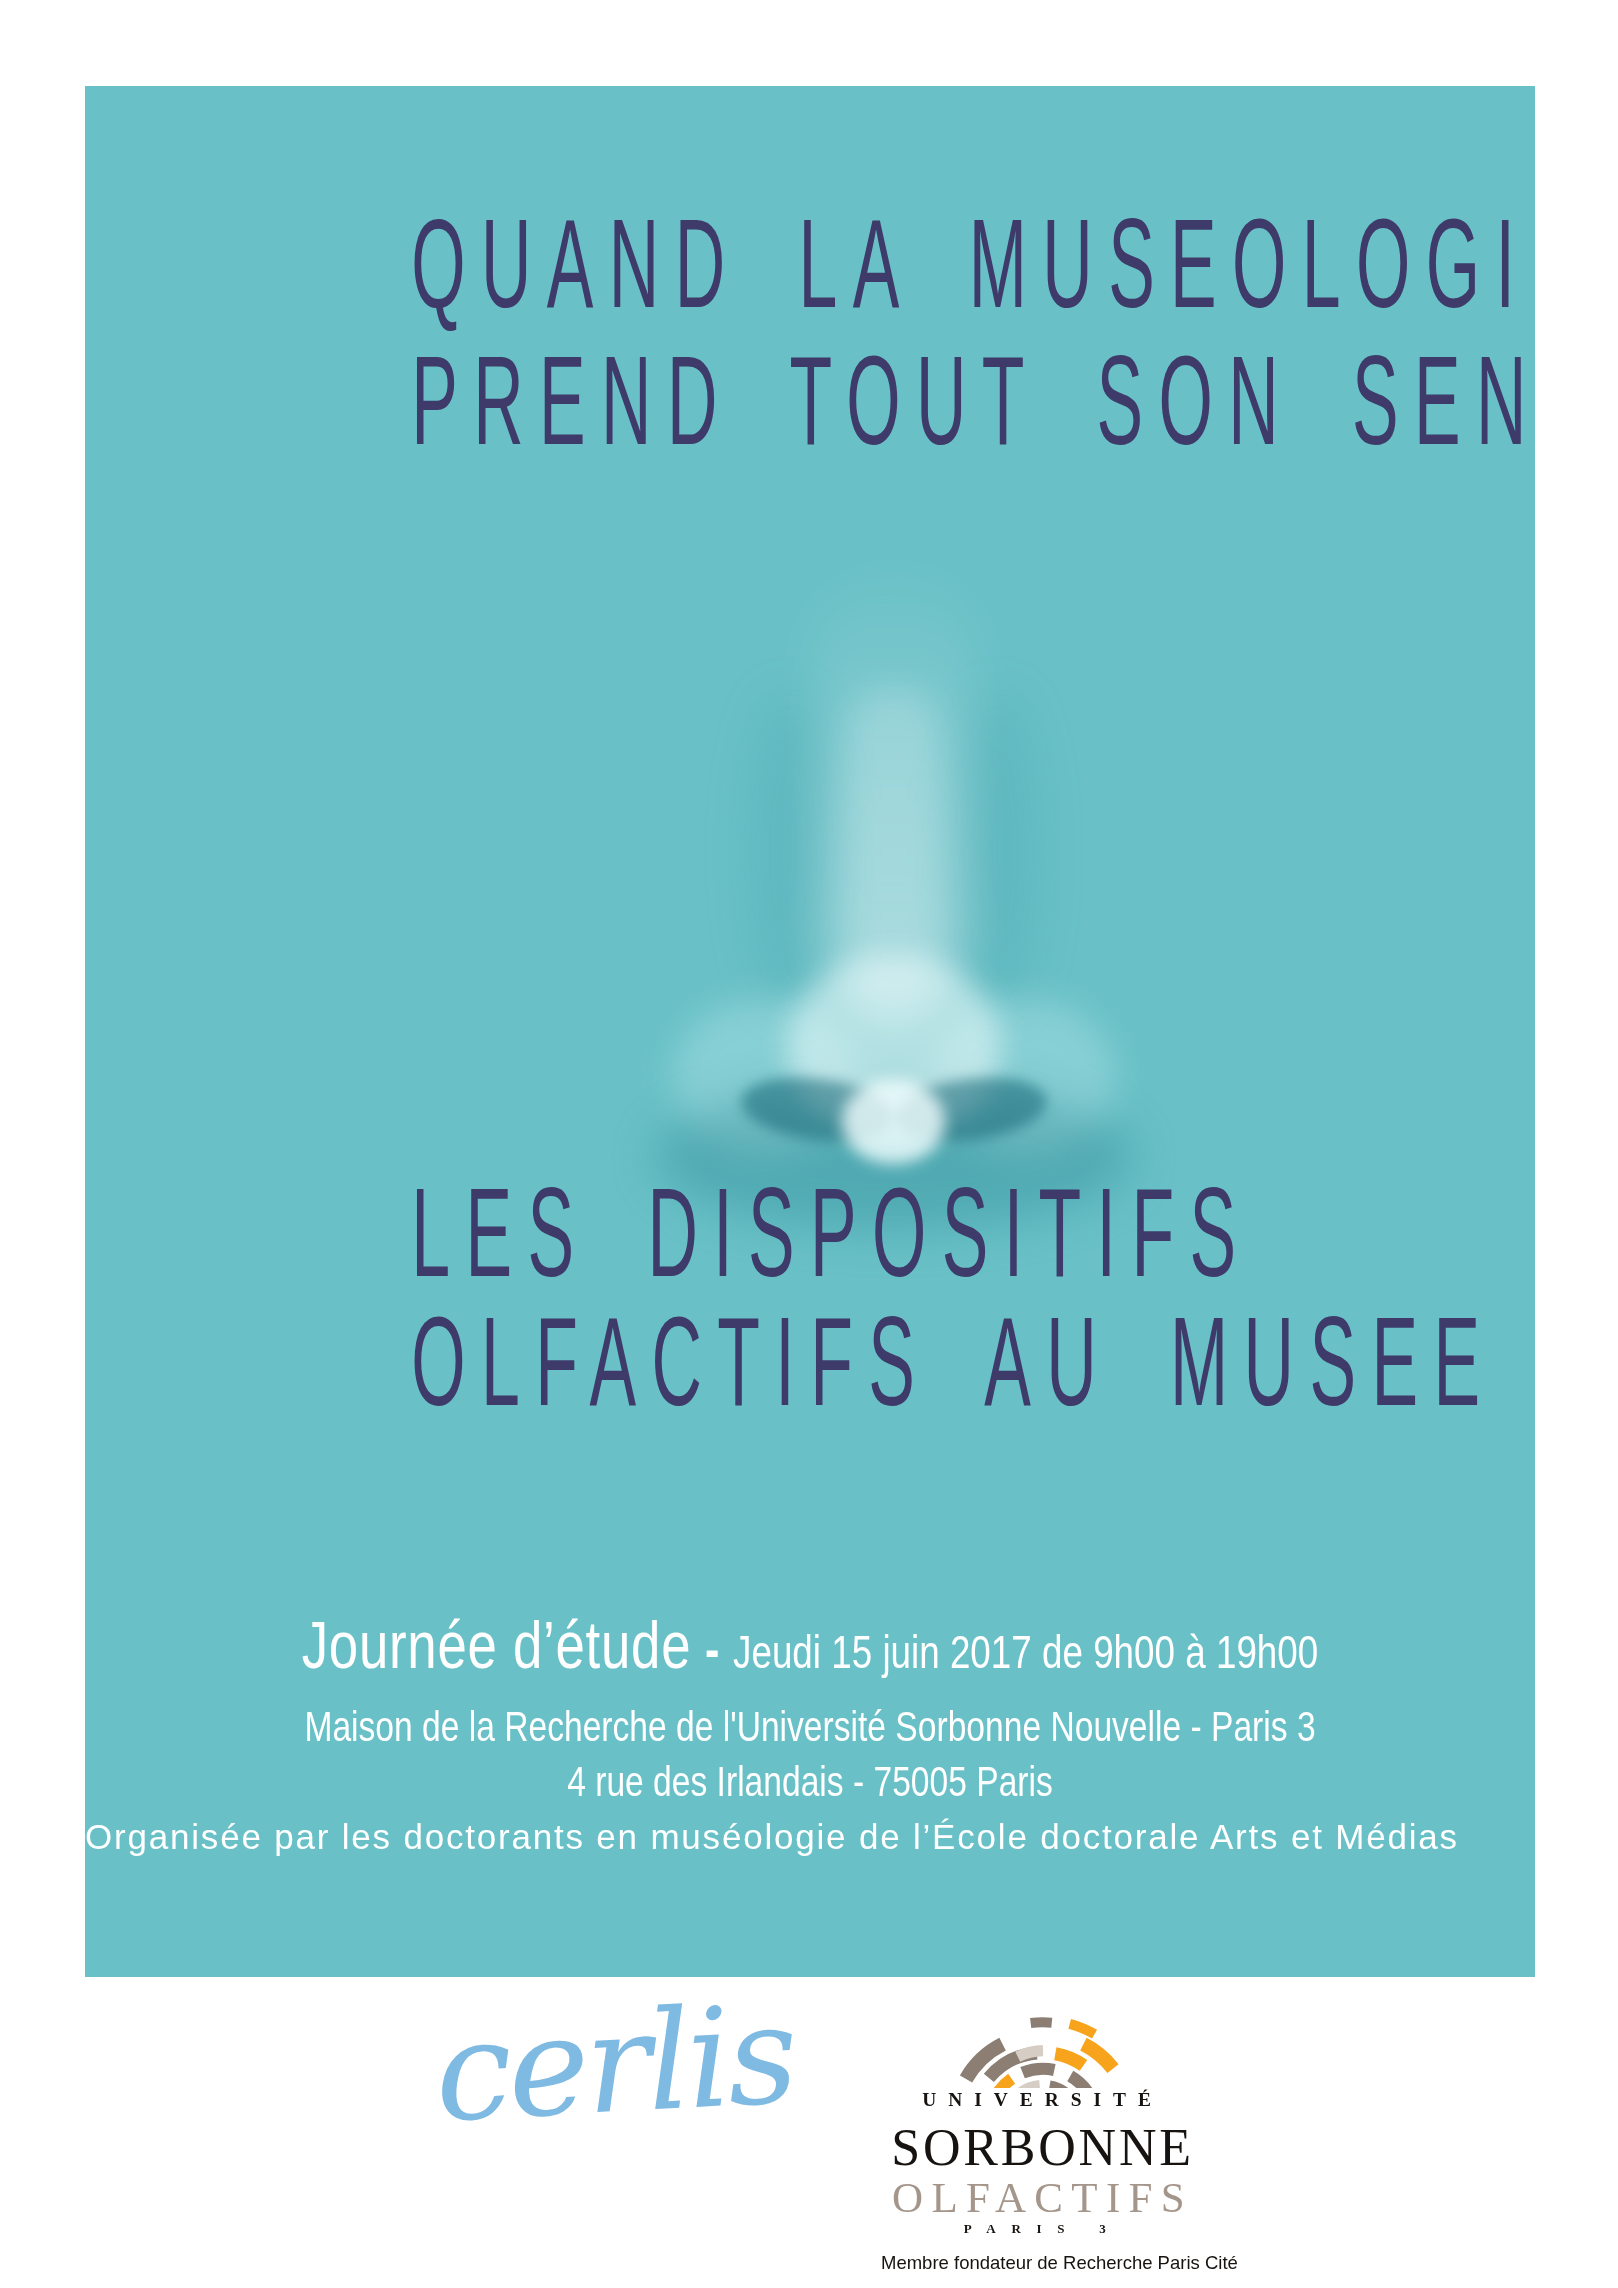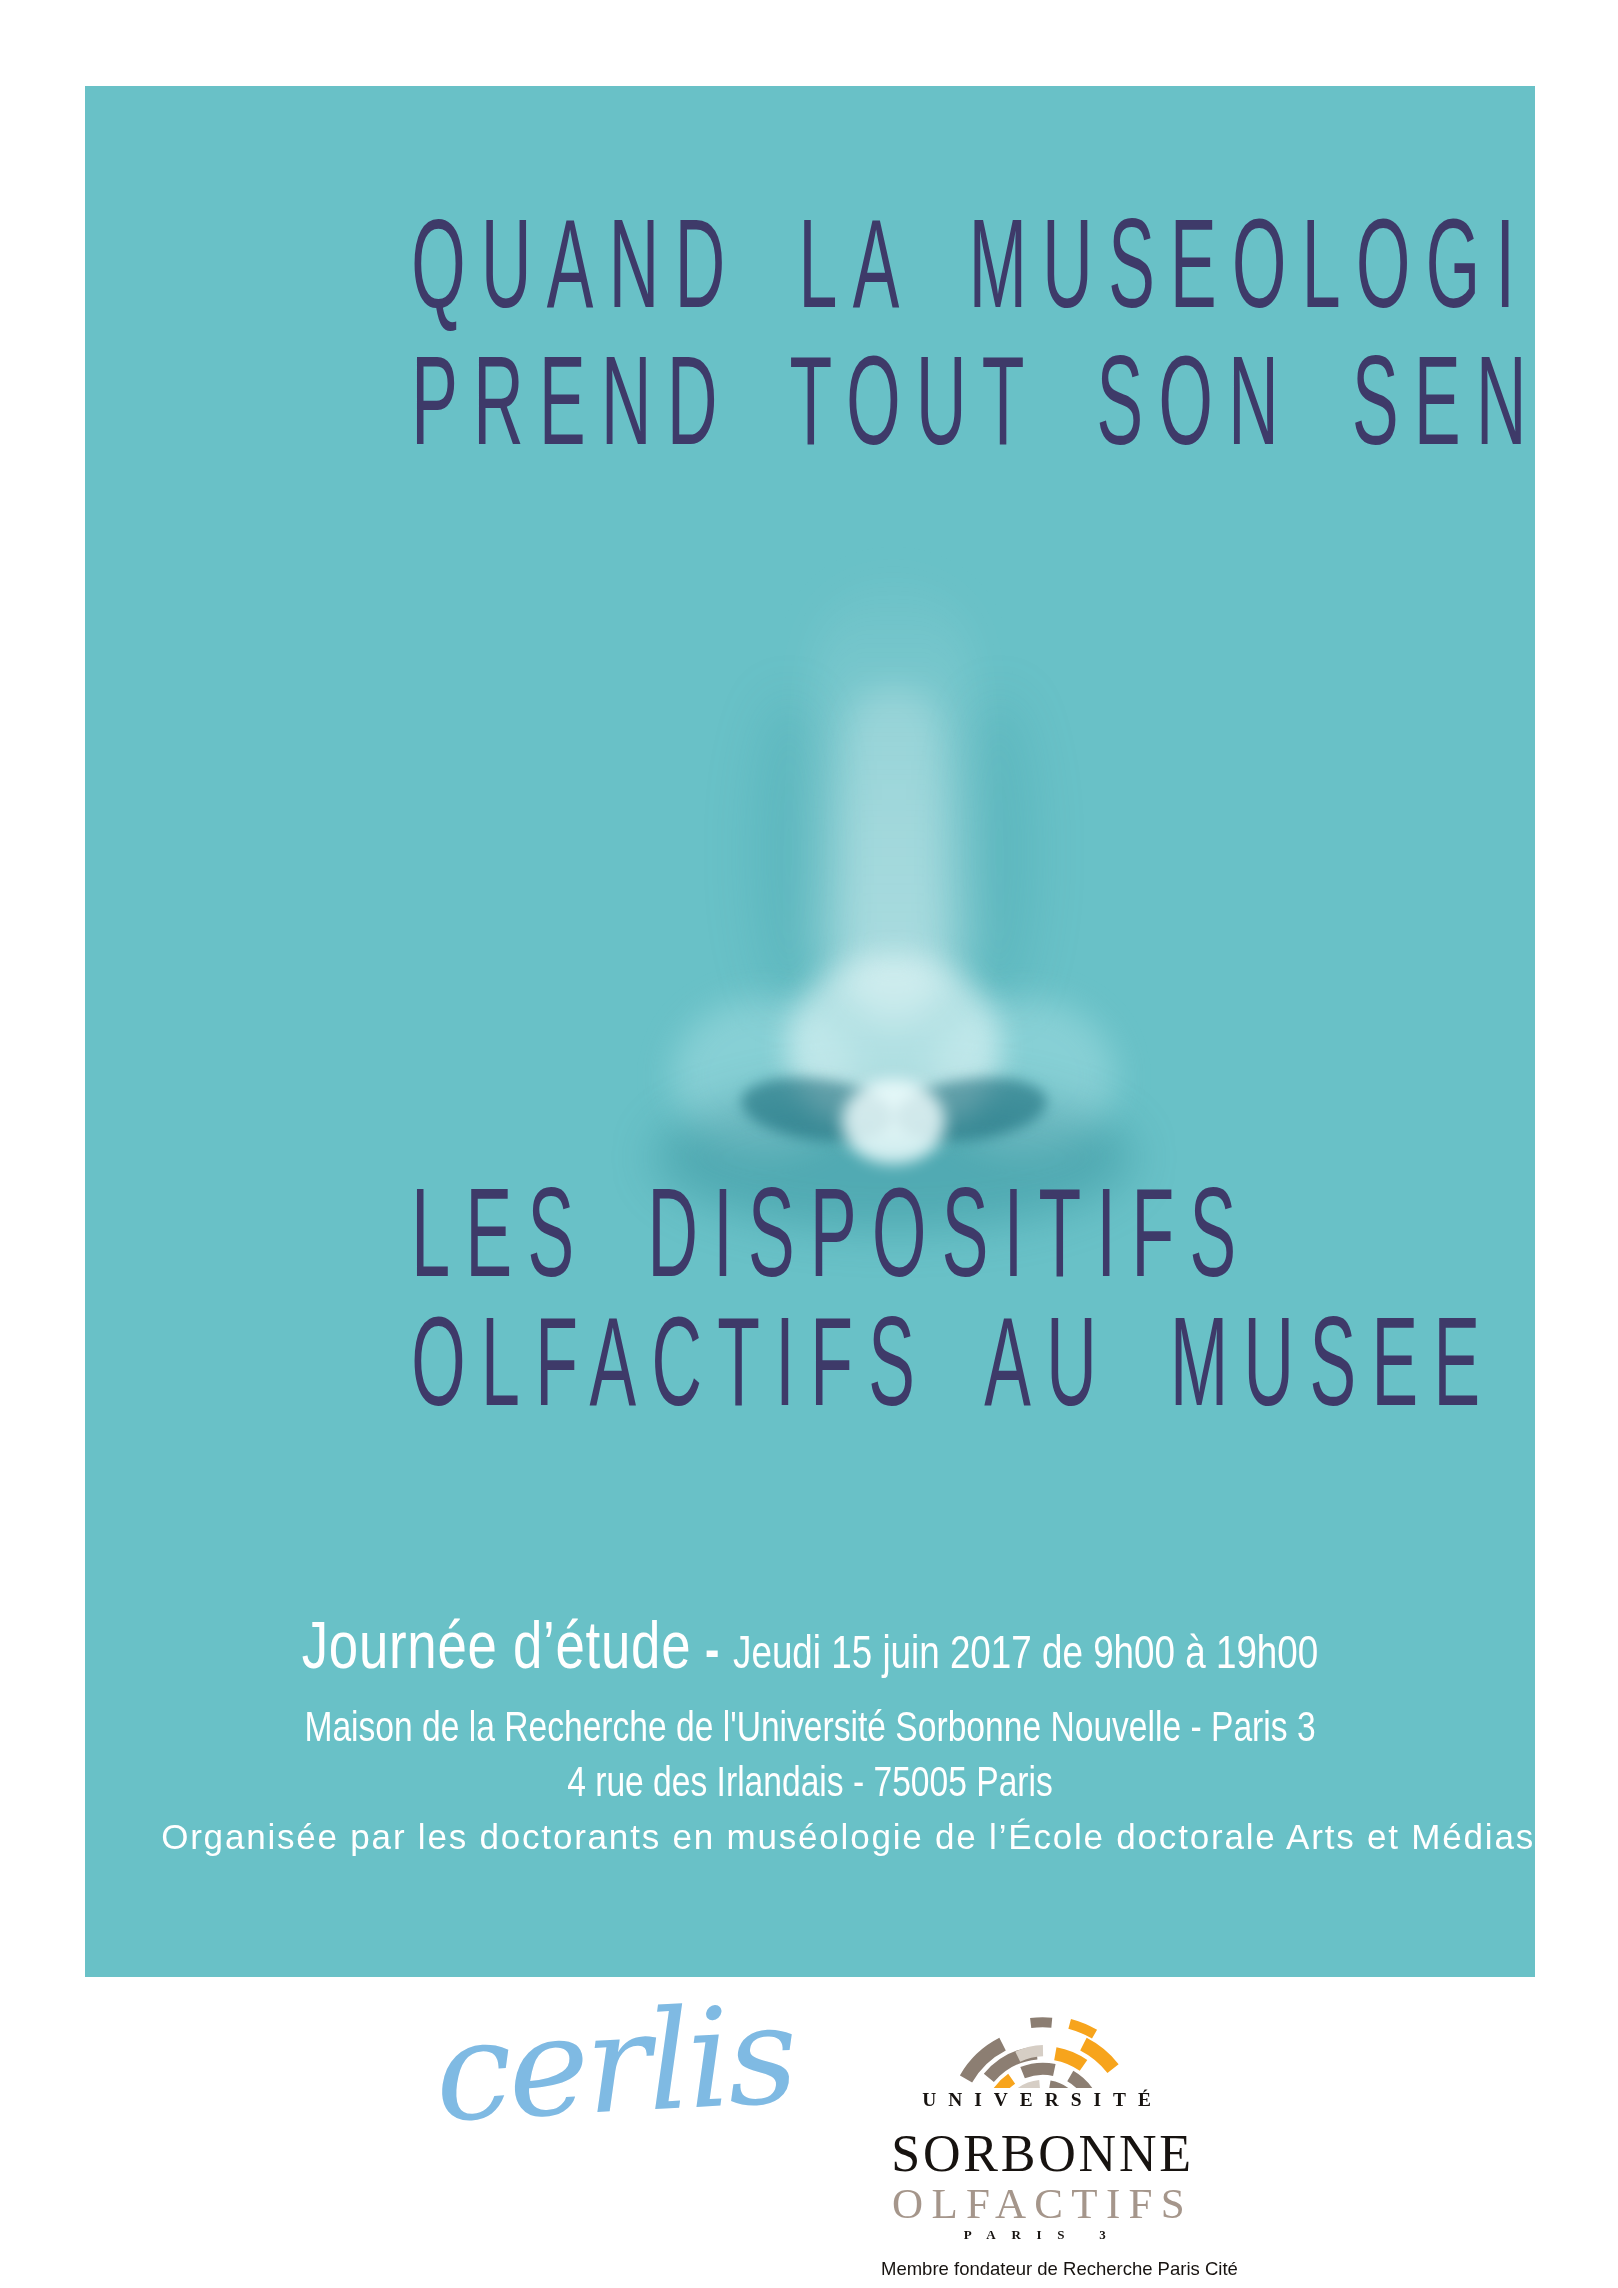--- a/index.html
+++ b/index.html
@@ -70,21 +70,21 @@
   .event-label{font-size:66px;letter-spacing:0.9px;}
   .event-sep{font-size:54px;font-weight:bold;padding:0 13px;}
   .event-date{font-size:46px;}
   .venue{
     position:absolute;left:0;right:0;top:1613px;
     text-align:center;color:#ffffff;font-size:42px;line-height:55px;
     transform:scaleX(0.80);transform-origin:50% 50%;white-space:nowrap;
   }
   .organizer{
     position:absolute;left:0;right:0;top:1724px;
-    text-align:right;color:#ffffff;font-size:35px;line-height:54px;
+    text-align:left;color:#ffffff;font-size:35px;line-height:54px;
     letter-spacing:1.8px;font-weight:400;white-space:nowrap;
   }
   
   .cerlis{position:absolute;left:397px;top:1986px;width:397px;}
   .cerlis-script{
     text-align:right;
     font-family:"DejaVu Serif", serif;
     font-style:italic;
     font-size:137px;line-height:157px;
     letter-spacing:-3.7px;
@@ -92,21 +92,21 @@
     transform:rotate(-3deg);
   }
   .cerlis-sub{
     margin-top:5.5px;padding-left:148px;
     color:#b5b5b5;font-size:24px;line-height:30px;letter-spacing:1.4px;
     white-space:nowrap;
   }
   .sorbonne{position:absolute;left:881px;top:1992px;width:323px;text-align:center;color:#171310;}
   .sorbonne-arcs{display:block;margin:0 auto;}
   .univ{font-family:"Liberation Serif", serif;font-weight:bold;font-size:19.4px;letter-spacing:12px;margin-top:1px;white-space:nowrap;}
-  .sorb{font-family:"Liberation Serif", serif;font-size:52px;letter-spacing:2.8px;line-height:54px;margin-top:16px;white-space:nowrap;}
+  .sorb{font-family:"Liberation Serif", serif;font-size:52px;letter-spacing:2.8px;line-height:54px;margin-top:10px;white-space:nowrap;}
   .nouv{font-family:"Liberation Serif", serif;font-size:43px;letter-spacing:8.3px;line-height:46px;color:#a5968b;white-space:nowrap;}
   .paris{font-family:"Liberation Serif", serif;font-weight:bold;font-size:13px;letter-spacing:15.7px;margin-top:0;white-space:nowrap;}
   .membre{font-size:18.5px;margin-top:14.8px;white-space:nowrap;}
 </style>
 </head>
 <body>
 
 <div class="poster">
   <div class="panel">
 

